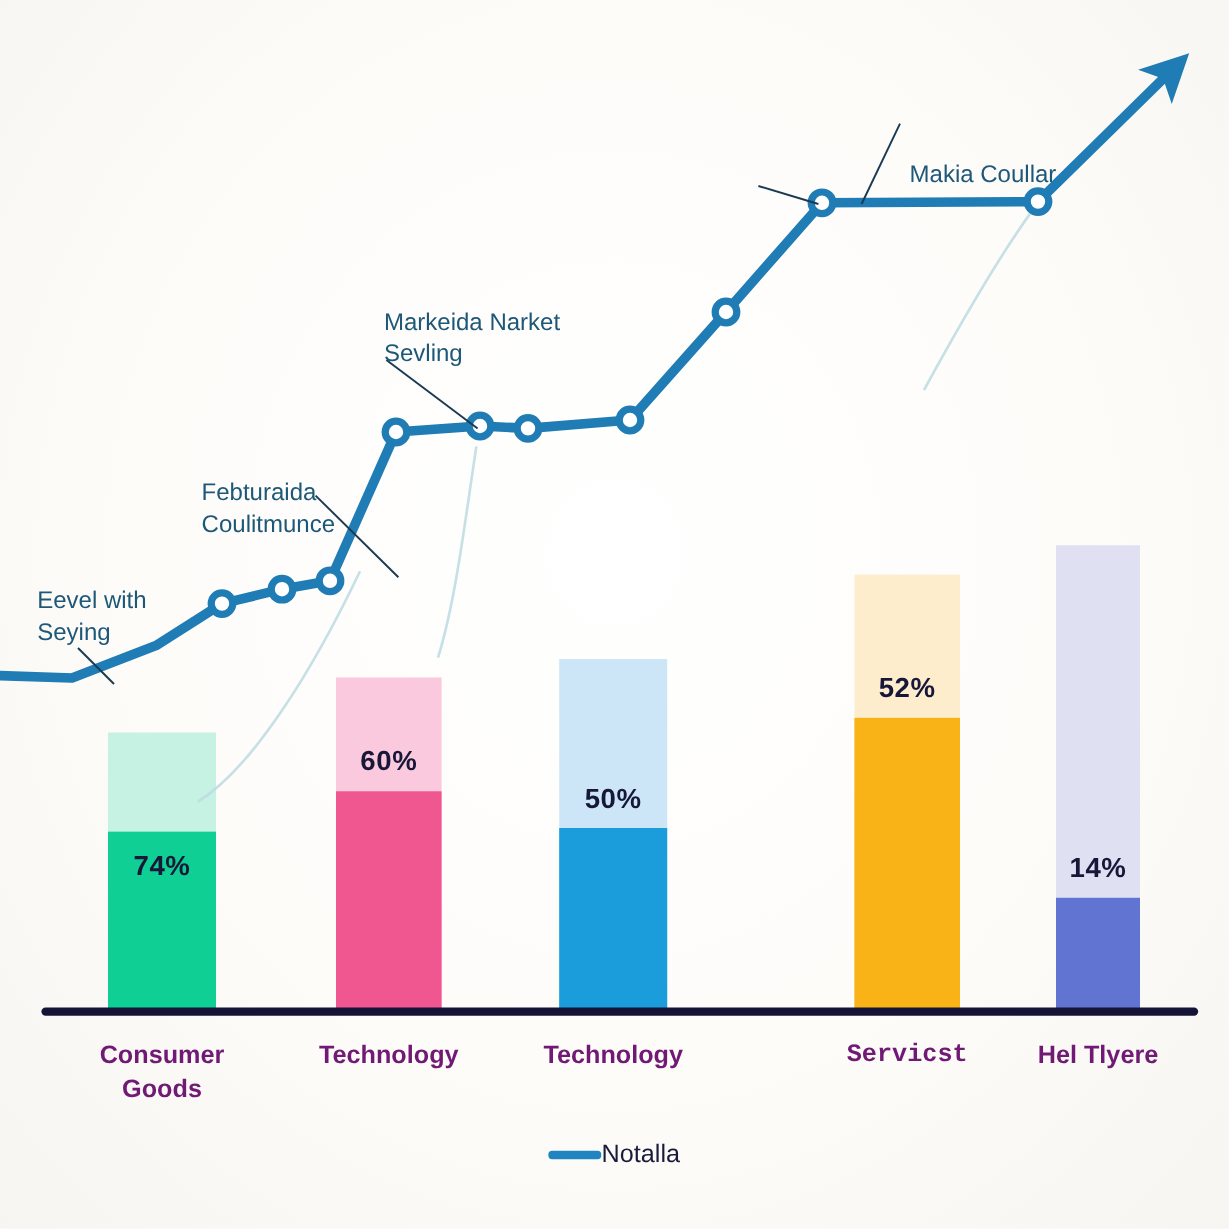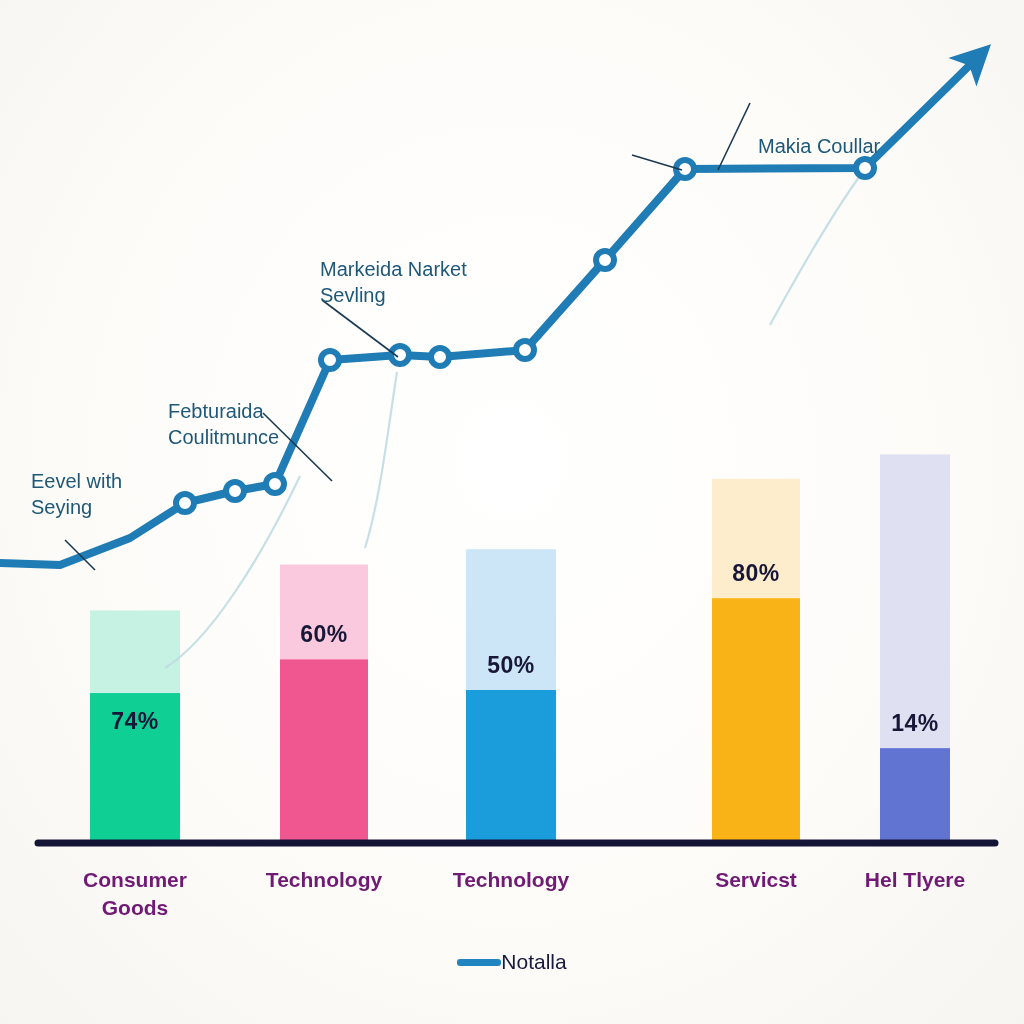--- a/index.html
+++ b/index.html
@@ -110,34 +110,34 @@
   </svg>
 
   <svg class="layer" viewBox="0 0 1024 1024">
     <line class="axis-line" x1="38" y1="843" x2="995" y2="843"></line>
   </svg>
 
   <div id="value-labels">
       <div class="value-lbl" style="left: 135px; top: 708.06px; transform: translateX(-50%);">74%</div>
       <div class="value-lbl" style="left: 324px; top: 621.4px; transform: translateX(-50%);">60%</div>
       <div class="value-lbl" style="left: 511px; top: 652px; transform: translateX(-50%);">50%</div>
-      <div class="value-lbl" style="left: 756px; top: 560.2px; transform: translateX(-50%);">80%</div>
+      <div class="value-lbl" style="left: 756px; top: 560.2px; transform: translateX(-50%);">52%</div>
       <div class="value-lbl" style="left: 915px; top: 710.14px; transform: translateX(-50%);">14%</div>
     </div>
 
   <div id="category-labels">
       <div class="cat-lbl" style="left: 25px; top: 866px; width: 220px;">Consumer
 Goods</div>
       <div class="cat-lbl" style="left: 214px; top: 866px; width: 220px;">Technology</div>
       <div class="cat-lbl" style="left: 401px; top: 866px; width: 220px;">Technology</div>
-      <div class="cat-lbl" style="left: 646px; top: 866px; width: 220px;">Servicst</div>
+      <div class="cat-lbl" style="left: 646px; top: 866px; width: 220px; font-family: Liberation Mono, monospace;">Servicst</div>
       <div class="cat-lbl" style="left: 805px; top: 866px; width: 220px;">Hel Tlyere</div>
     </div>
 
-  <div class="anno" style="left:31px;top:468px;">Eevel with
+  <div class="anno" style="left:31px;top:488px;">Eevel with
 Seying</div>
   <div class="anno" style="left:168px;top:398px;">Febturaida
 Coulitmunce</div>
   <div class="anno" style="left:320px;top:256px;">Markeida Narket
 Sevling</div>
   <div class="anno" style="left:758px;top:93px;margin-top:40px;">Makia Coullar</div>
 
   <div class="legend">
     <span class="legend-swatch" style="background: rgb(31, 132, 192);"></span>
     <span class="legend-text">Notalla</span>

